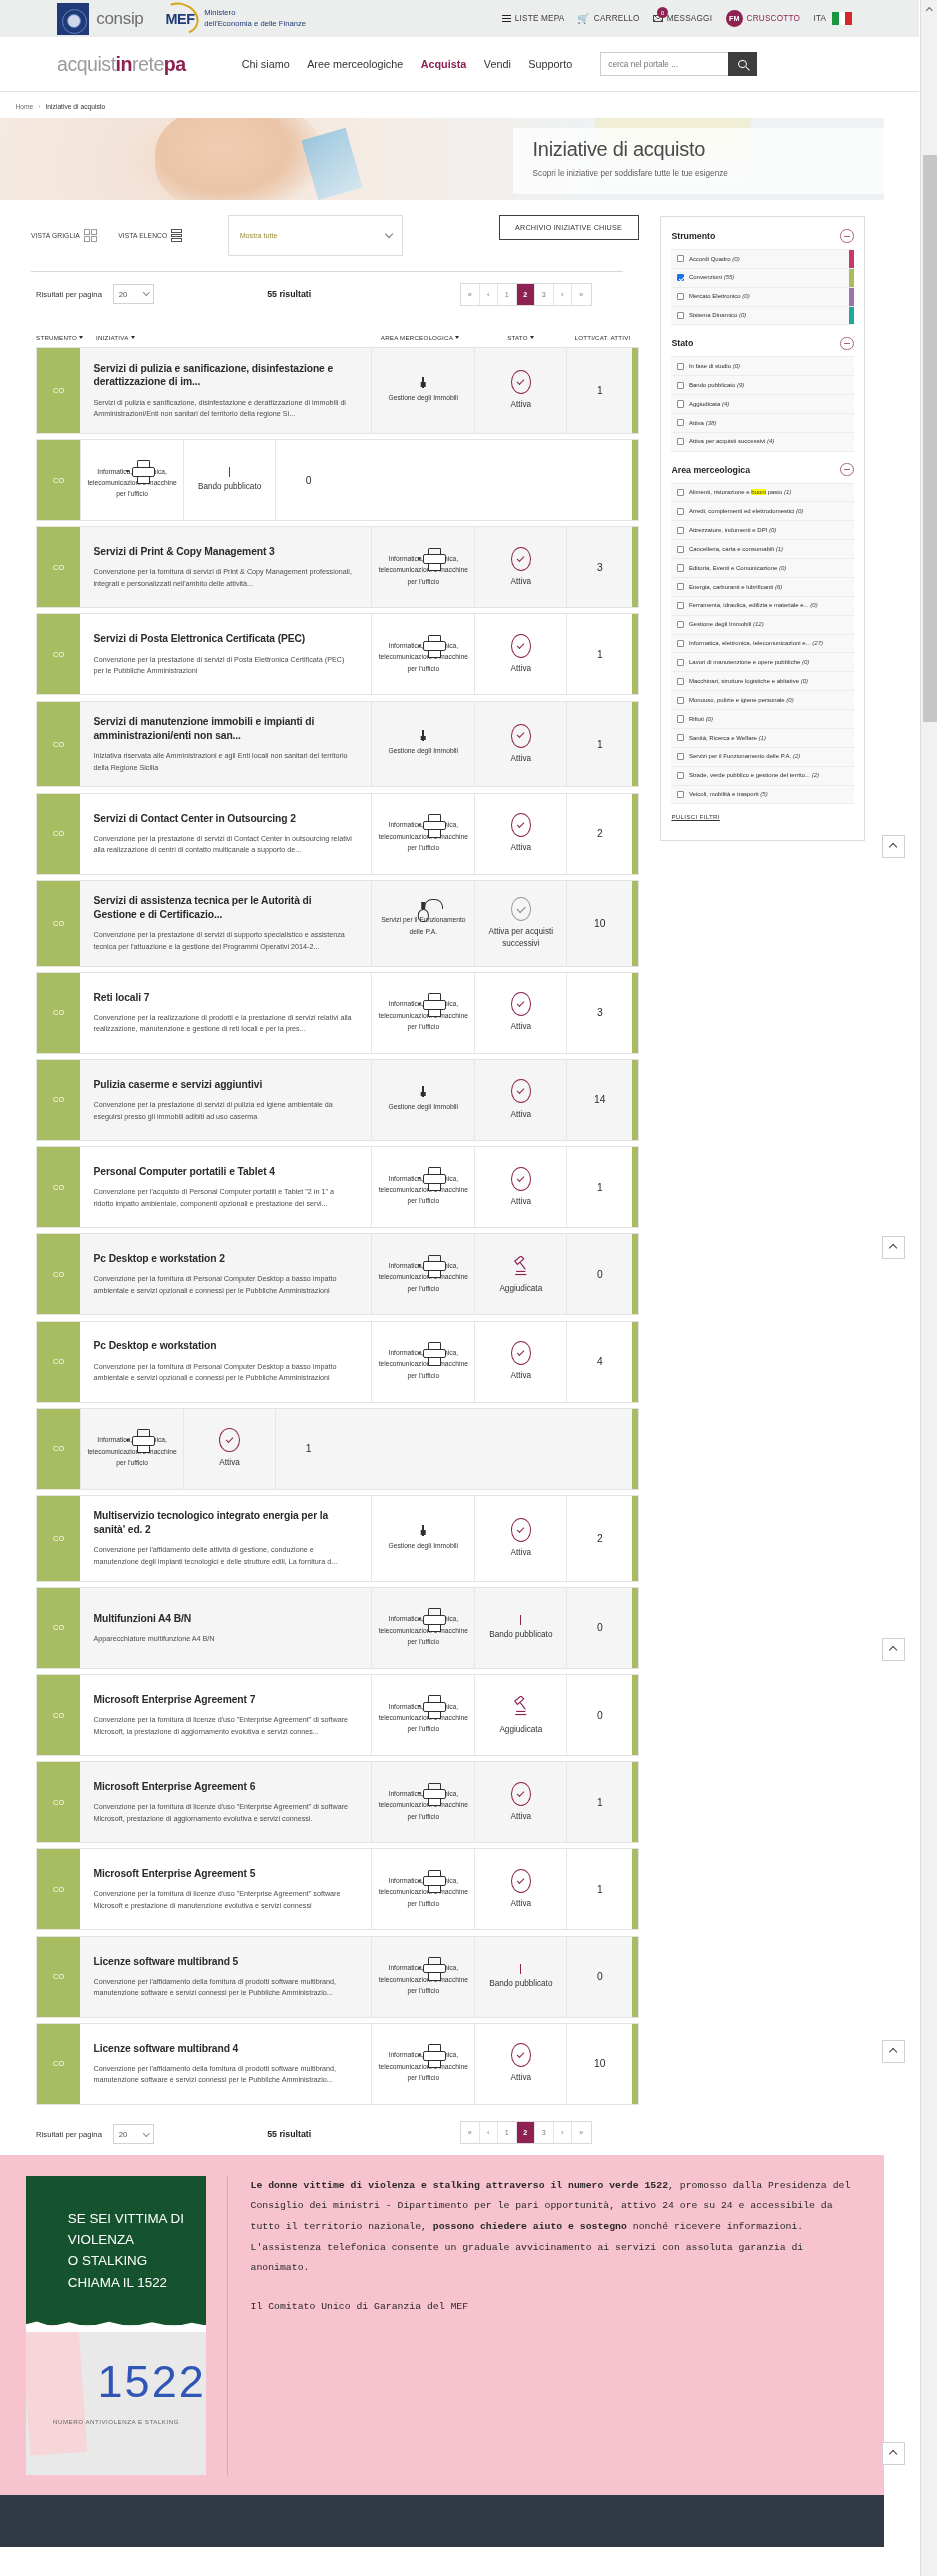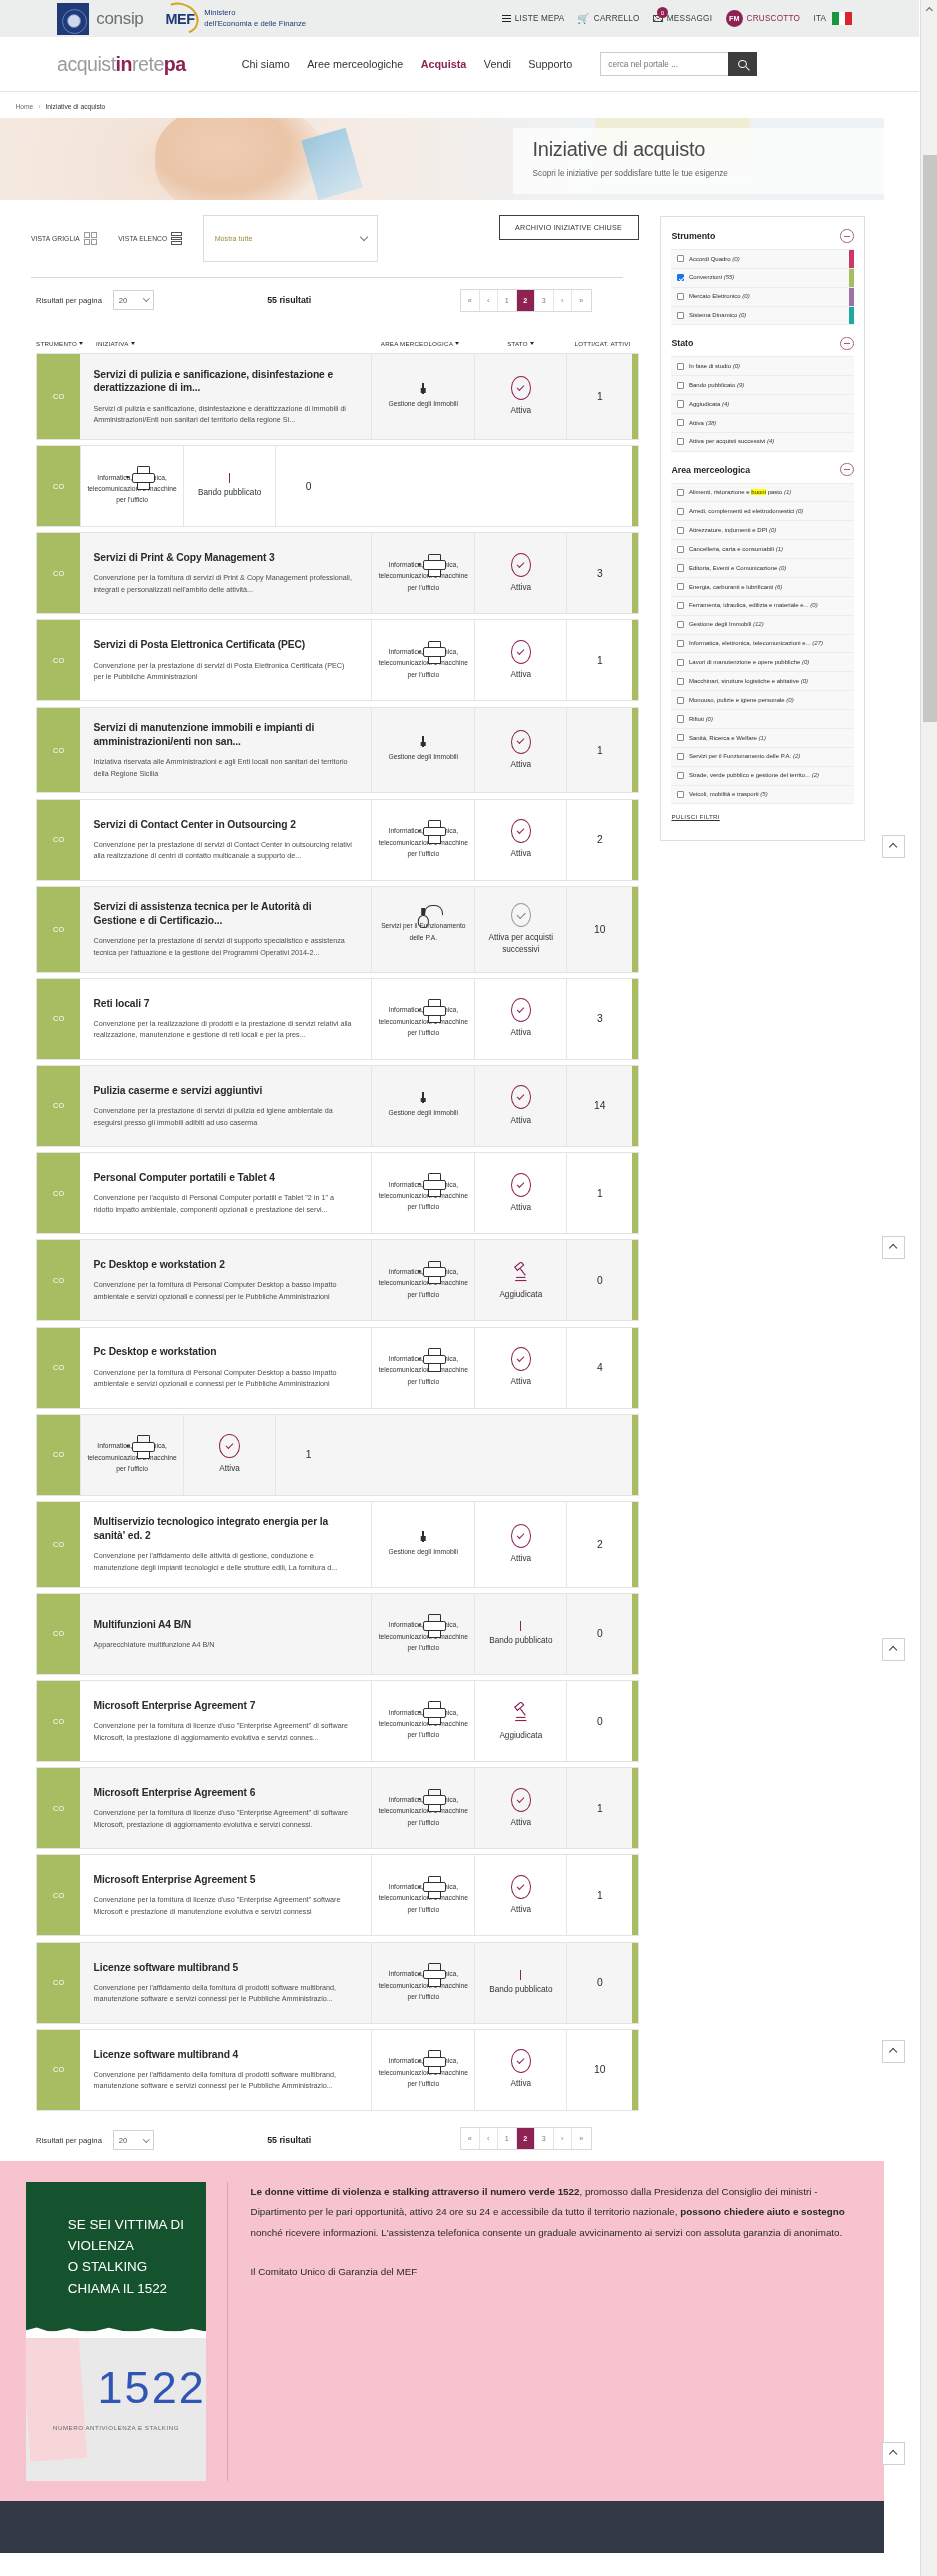--- a/index.html
+++ b/index.html
@@ -148,23 +148,23 @@
 
   
   .viewbar { display: flex; align-items: center; padding: 14.4px 0 12.4px 15.5px; position: relative; }
   .viewtoggle { display: flex; align-items: center; gap: 4.1px; margin-right: 21.6px; cursor: pointer; }
   .viewtoggle .lbl { font-size: 6.7px; color: #3a3a3a; letter-spacing: 0.1px; }
   .gridicon { display: grid; grid-template-columns: 5.7px 5.7px; grid-template-rows: 5.7px 5.7px; gap: 1.5px; }
   .gridicon i { background: #fff; border: 0.8px solid #9a9a9a; }
   .listicon { display: flex; flex-direction: column; gap: 1px; }
   .listicon i { display: block; width: 10.3px; height: 3.6px; background: #fff; border: 0.8px solid #555; }
   .mostra-select {
-    width: 175px; height: 47px; border: 0.5px solid #dcdcdc; background: #fff;
+    width: 175px; height: 41px; border: 0.5px solid #dcdcdc; background: #fff;
     display: flex; align-items: center; justify-content: space-between; padding: 0 10.3px;
-    font-size: 7.2px; color: #9b8d3d; cursor: pointer; 
+    font-size: 7.2px; color: #9b8d3d; cursor: pointer; margin-left: 25px;
   }
   .chev { width: 6.2px; height: 6.2px; border-right: 1px solid #777; border-bottom: 1px solid #777;
           transform: rotate(45deg); margin-bottom: 2.6px; }
   .archive-btn {
     position: absolute; right: 0; top: 14.4px; border: 1px solid #3f3f3f; background: #fff;
     padding: 7.2px 15.5px; font-size: 7.2px; color: #333; letter-spacing: 0.2px; cursor: pointer;
     font-family: "Liberation Sans", sans-serif;
   }
   .hr { height: 0.5px; background: #d8d8d8; margin: 3.1px 15.5px 0 15.5px; }
 
@@ -324,21 +324,21 @@
   .poster .top .ptxt { color: #fff; font-size: 13.4px; line-height: 1.6; text-align: left; width: 131px; }
   .poster .handshape { position: absolute; left: -5.2px; top: 10.3px; width: 57px; height: 268px;
     background: #f7d6da; border-radius: 31px 31px 0 0; transform: rotate(-4deg); }
   .poster .wave { position: absolute; left: 0; right: 0; top: 143px; height: 13.4px; background: #fff;
      clip-path: polygon(0 40%,6% 20%,14% 55%,24% 25%,34% 60%,46% 22%,58% 58%,70% 26%,82% 58%,92% 28%,100% 50%,100% 100%,0 100%); }
   .poster .num { position: absolute; left: 0; right: 0; top: 180px; text-align: right;
      font-size: 45px; color: #2f55b5; letter-spacing: 2.1px; font-family: "Liberation Sans", sans-serif; }
   .poster .sub { position: absolute; left: 0; right: 0; top: 242px; text-align: center;
      font-size: 6.2px; color: #666; letter-spacing: 0.5px; }
   .banner-text { border-left: 0.5px solid #d9a5b2; padding-left: 23px; font-size: 9.8px;
-     line-height: 2.1; color: #2a2a2a; }
+     line-height: 2.1; color: #2a2a2a; font-family: Liberation Mono, monospace; }
   .banner-text b { font-weight: bold; }
   .banner-text .sig { display: block; margin-top: 18.5px; }
 
   .darkfooter { background: #313a44; height: 52px; width: 884px; }
 
   
   .vscroll { position: absolute; right: 0; top: 0; width: 18.5px; height: 2885px; background: #f1f1f1; border-left: 0.5px solid #dcdcdc;}
   .vscroll .thumb { position: absolute; top: 155px; left: 2.1px; width: 14.4px; height: 567px; background: #c6c6c6; border-radius: 1px;}
   .vscroll .arr { position: absolute; left: 0; width: 18.5px; height: 17.5px; display: flex; align-items: center; justify-content: center; }
   .vscroll .arr.t { top: 0; }

